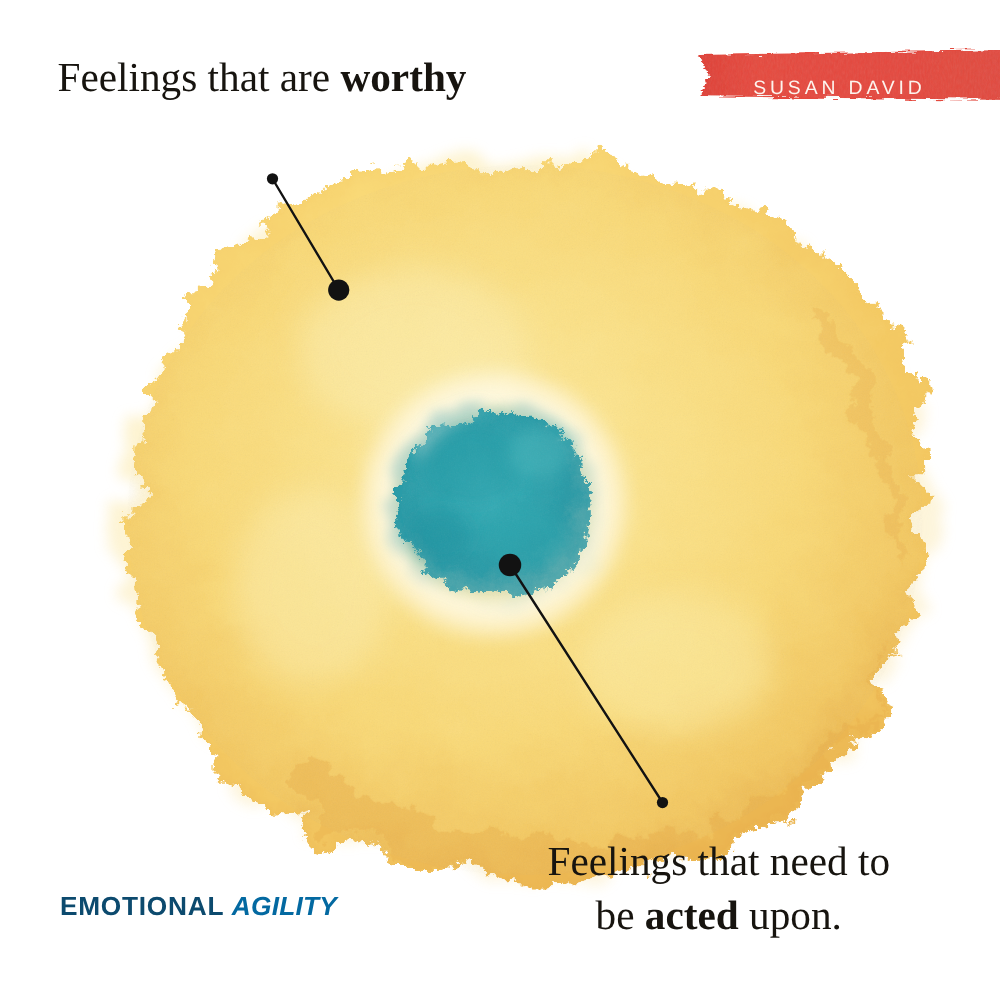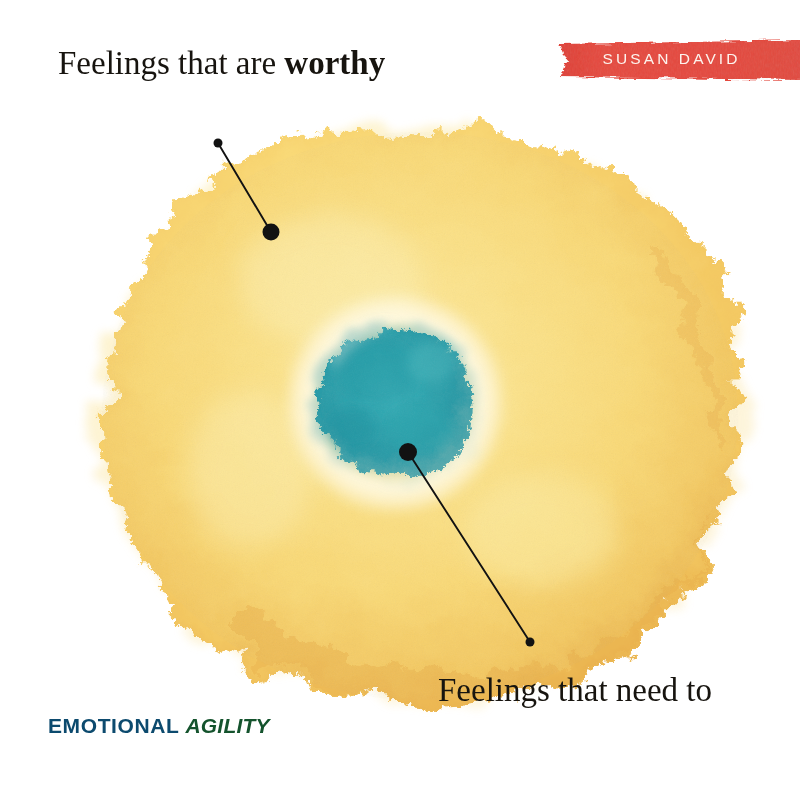--- a/index.html
+++ b/index.html
@@ -38,21 +38,21 @@
     height: 46px;
   }
   #brand-banner svg {
     position: absolute;
     left: 0;
     top: 0;
   }
   #brand-banner-label {
     position: absolute;
     left: 0;
-    top: 0;
+    top: 12px;
     width: 228px;
     height: 46px;
     display: flex;
     align-items: center;
     justify-content: center;
     font-family: "Liberation Sans", sans-serif;
     font-size: 15.5px;
     font-weight: 400;
     letter-spacing: 3.1px;
     color: #fdf4ee;
@@ -71,21 +71,21 @@
     white-space: nowrap;
   }
   .callout b {
     font-weight: 700;
   }
   #callout-worthy {
     left: 46px;
     top: 42px;
     text-align: right;
   }
-  #callout-worthy .ln1 { display: block; text-align: left; margin-left: 12px; }
+  #callout-worthy .ln1 { display: block; text-align: left; }
   #callout-worthy .ln2 { display: block; text-align: left; padding-left: 18px; }
 
   #callout-acted {
     left: 438px;
     top: 669px;
     text-align: center;
   }
   #callout-acted .ln1 { display: block; font-family: Liberation Serif, serif; }
   #callout-acted .ln2 { display: block; }
 
@@ -109,21 +109,21 @@
     font-weight: 700;
     letter-spacing: 0.6px;
     white-space: nowrap;
     user-select: none;
   }
   #logo-emotional {
     color: #0c4a6e;
     font-style: normal;
   }
   #logo-agility {
-    color: #14532d;
+    color: #0369a1;
     font-style: italic;
     font-weight: 700;
     letter-spacing: 0.2px;
   }
 </style>
 </head>
 <body>
 
 <div id="card">
 
@@ -325,17 +325,18 @@
     </svg>
     <div id="brand-banner-label">SUSAN DAVID</div>
   </div>
 
   <div id="callout-worthy" class="callout">
     <span class="ln1"><span>Feelings that are </span><b>worthy</b></span>
   </div>
 
   <div id="callout-acted" class="callout">
     <span class="ln1">Feelings that need to</span>
+    <span class="ln2"><span>be </span><b>acted</b><span> upon.</span></span>
   </div>
 
   <div id="logo"><span id="logo-emotional">EMOTIONAL</span><span> </span><span id="logo-agility">AGILITY</span></div>
 
 </div>
 
 </body></html>

